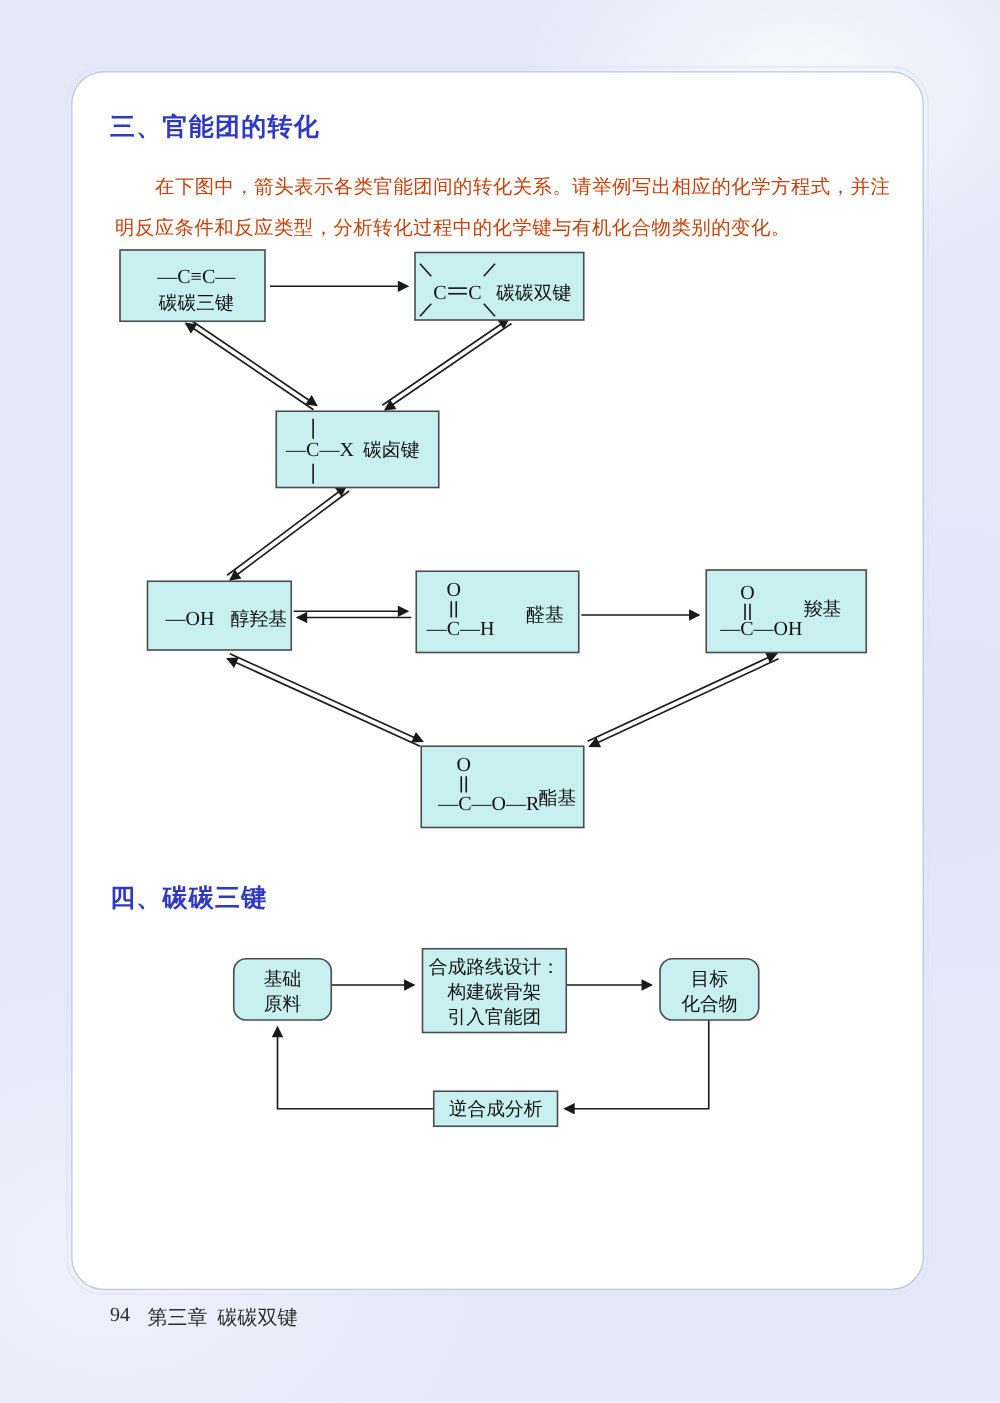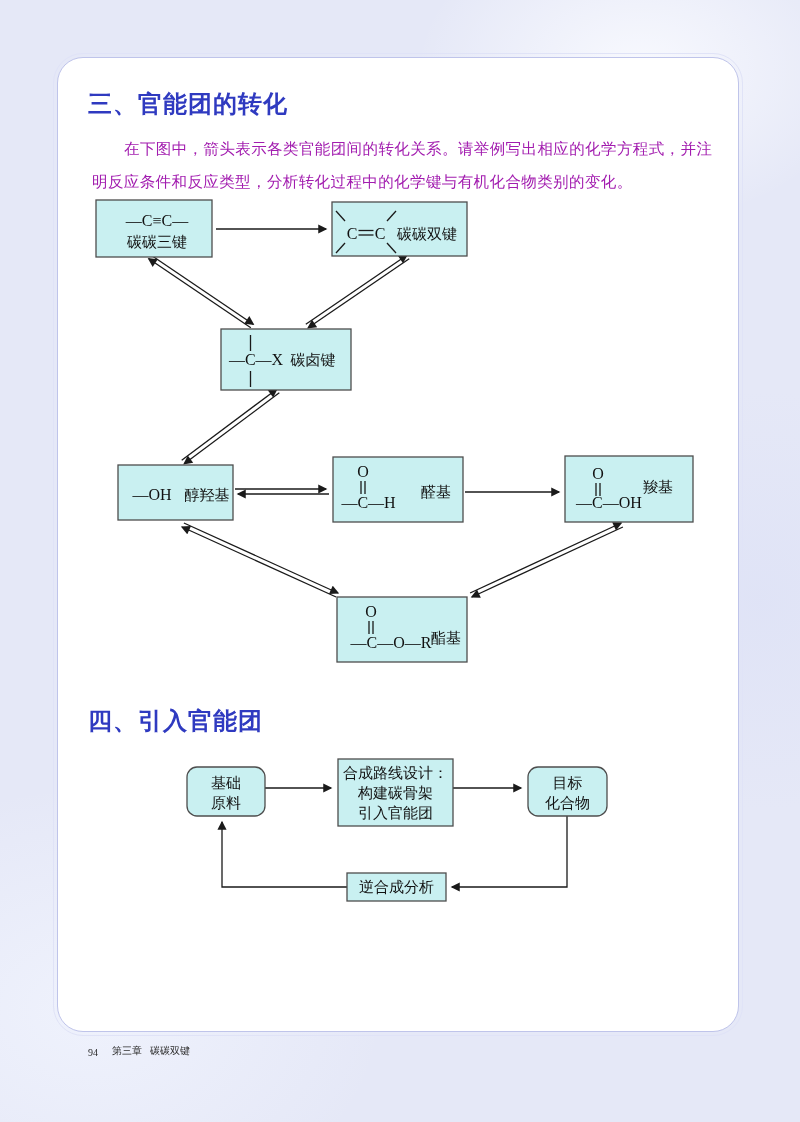--- a/index.html
+++ b/index.html
@@ -13,30 +13,30 @@
       #e5e8f7;
   }
   .card{
     position:absolute;left:57px;top:57px;width:680px;height:973px;
     background:#ffffff;border:1.5px solid #bfc4ea;border-radius:26px;
     outline:1px solid #e0e3f7;outline-offset:3px;
   }
   .h-blue{
     position:absolute;
     font-family:"Liberation Sans", sans-serif;
-    font-weight:700;font-size:24px;color:#2f3ac0;letter-spacing:1px;white-space:nowrap;
+    font-weight:700;font-size:20px;color:#2f3ac0;letter-spacing:1px;white-space:nowrap;
   }
   .para-line{
-    position:absolute;font-size:15.5px;color:#a21caf;letter-spacing:.4px;white-space:nowrap;
+    position:absolute;font-size:15.5px;color:#c2410c;letter-spacing:.4px;white-space:nowrap;
     font-family:"Liberation Serif", serif;
   }
   .diagram{position:absolute;}
   .footer{
-    position:absolute;left:88px;top:1044px;font-size:10px;color:#2d2d2d;
-    display:flex;align-items:flex-end;white-space:nowrap;
+    position:absolute;left:88px;top:1044px;font-size:16px;color:#2d2d2d;
+    display:flex;align-items:flex-start;white-space:nowrap;
     font-family:"Liberation Serif", serif;
   }
   .footer .fp{margin-right:14px;}
   .footer .fc{margin-right:8px;}
   
   .boxfill{fill:#c9f0f1;stroke:#4d4d4d;stroke-width:1.3;}
   .bond{stroke:#1a1a1a;stroke-width:1.3;}
   .arr{stroke:#1a1a1a;stroke-width:1.3;fill:none;}
   text.struct{font-family:"Liberation Serif", serif;font-size:16px;fill:#111;}
   text.cn{font-family:"Liberation Serif", serif;font-size:15px;fill:#111;}
@@ -150,21 +150,21 @@
   <g>
     <rect class="boxfill" x="257" y="402" width="130" height="65"></rect>
     <text class="struct" x="291" y="422" text-anchor="middle">O</text>
     <line class="bond" x1="289" y1="426" x2="289" y2="439"></line>
     <line class="bond" x1="293" y1="426" x2="293" y2="439"></line>
     <text class="struct" x="311" y="453" text-anchor="middle">—C—O—R</text>
     <text class="cn" x="366" y="448" text-anchor="middle">酯基</text>
   </g>
 </svg>
 
-<div class="h-blue" style="left:88px;top:705px;">四、引入官能团</div>
+<div class="h-blue" style="left:88px;top:705px;">四、碳碳三键</div>
 
 <svg class="diagram" style="left:150px;top:750px;" width="500" height="165" viewBox="0 0 500 165">
   <defs>
     <marker id="ah2" viewBox="0 0 10 10" refX="8.5" refY="5" markerWidth="8.5" markerHeight="7" orient="auto">
       <path d="M0,0 L10,5 L0,10 z" fill="#1a1a1a"></path>
     </marker>
   </defs>
 
   <g>
     <line class="arr" x1="115" y1="38" x2="181" y2="38" marker-end="url(#ah2)"></line>

